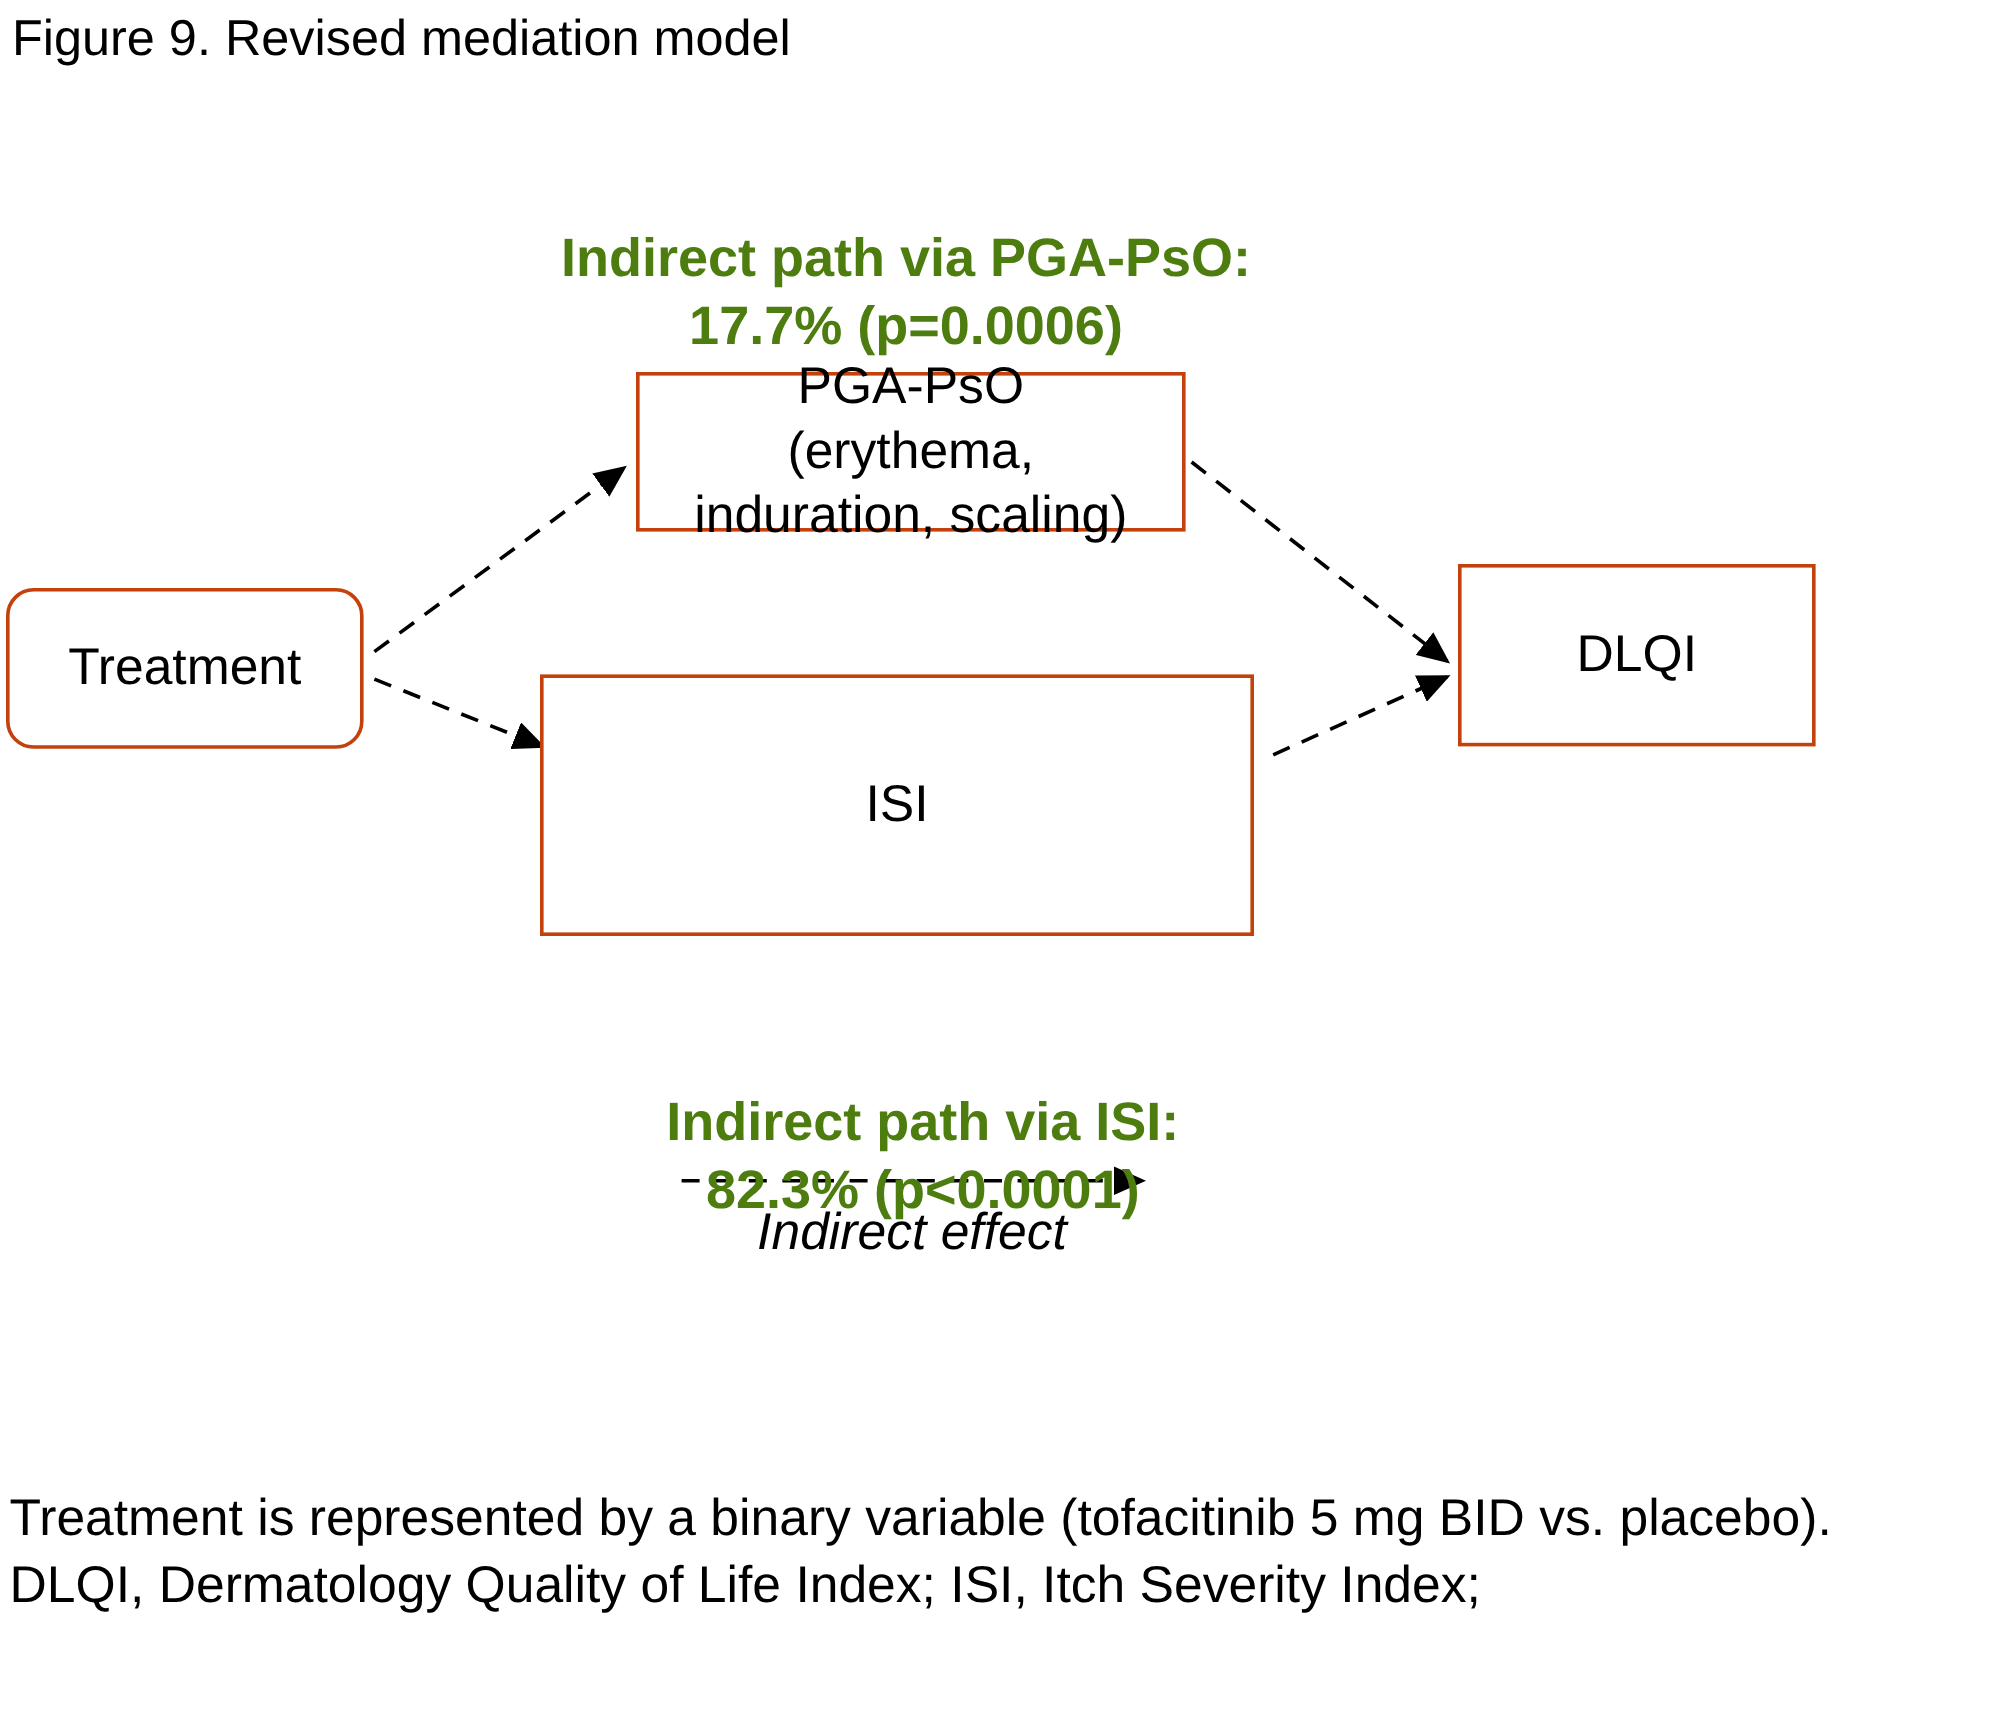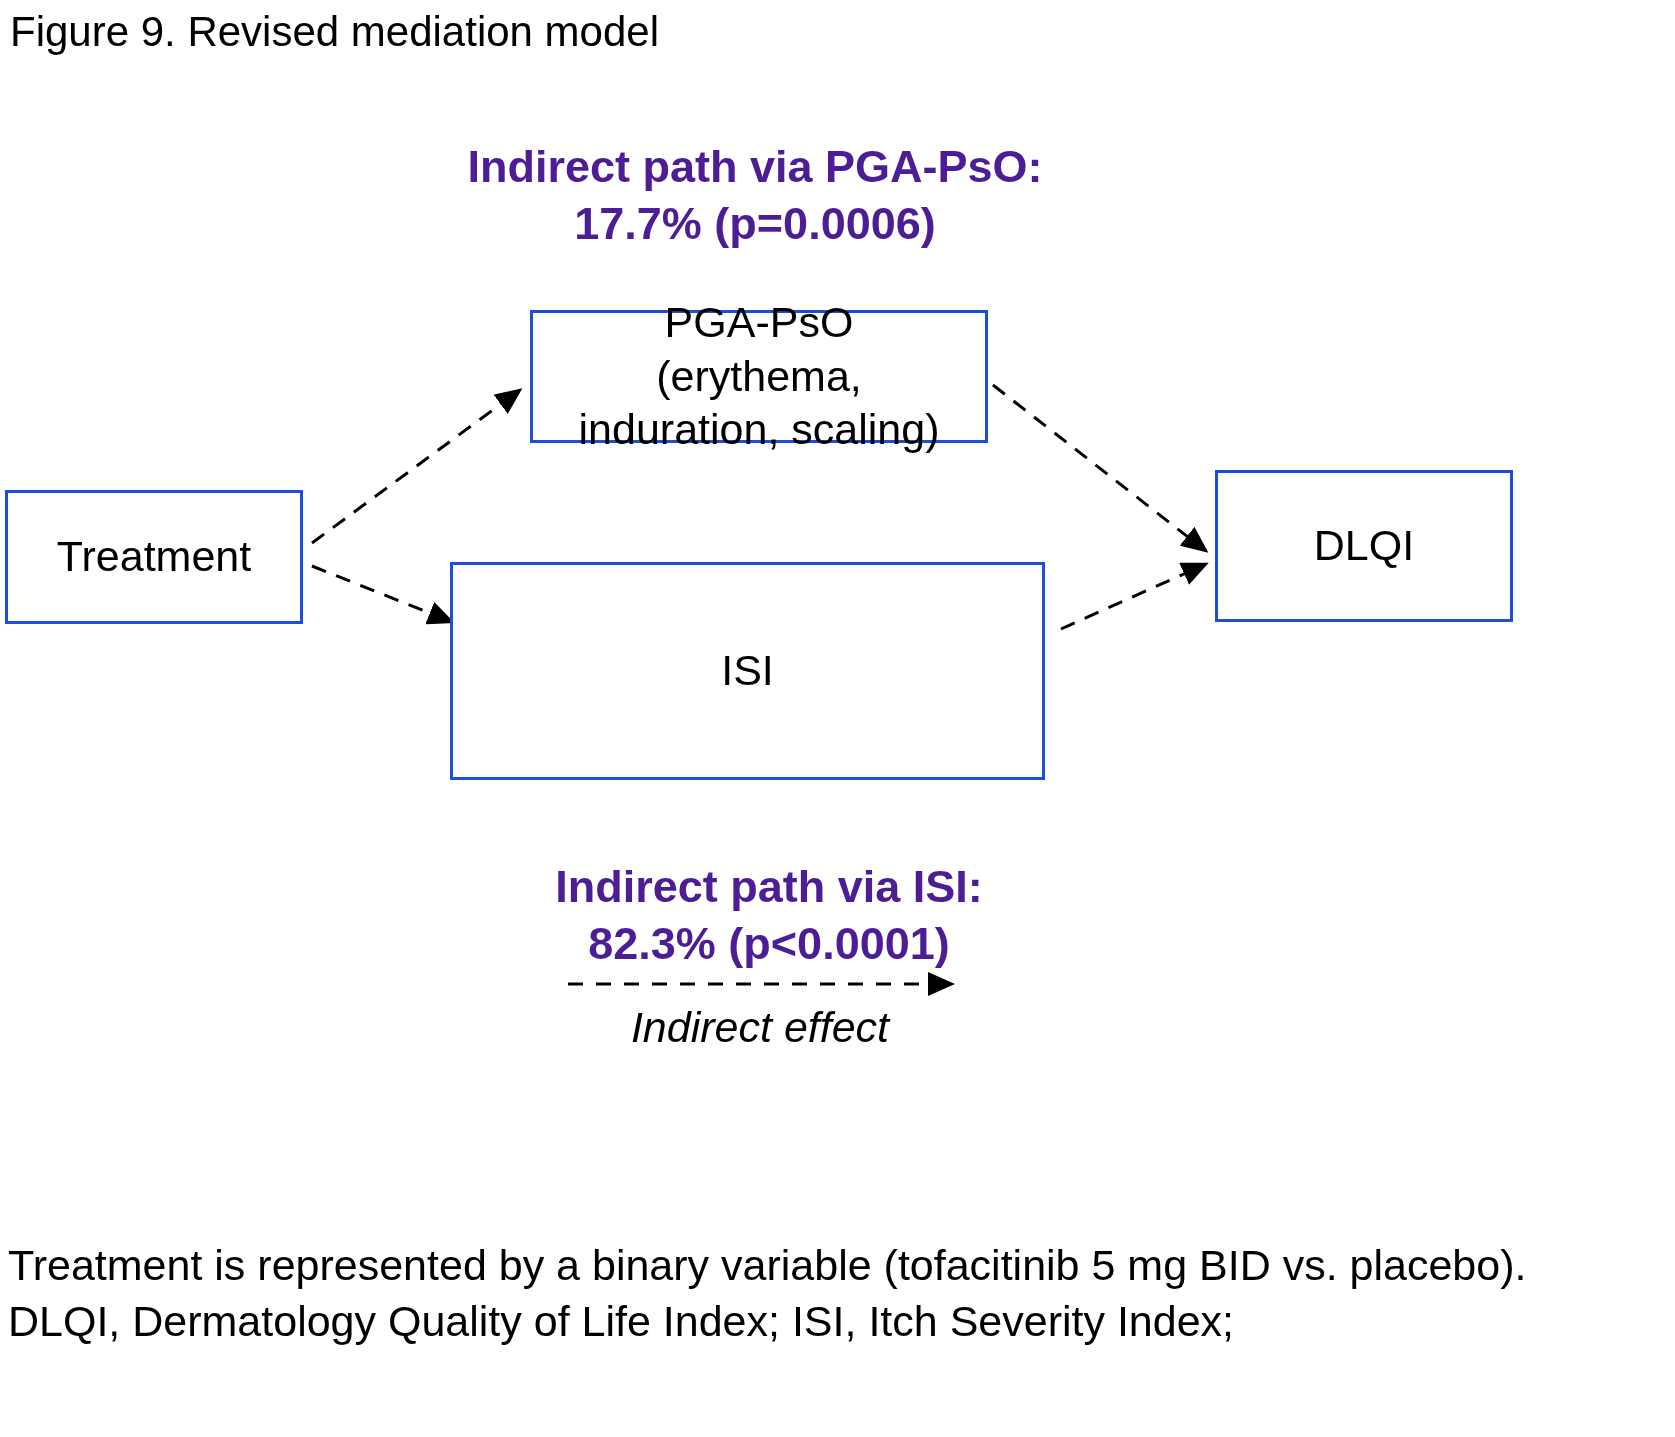--- a/index.html
+++ b/index.html
@@ -23,45 +23,46 @@
     font-size: 42px;
     font-weight: 400;
     letter-spacing: 0px;
   }
   .blue-label {
     position: absolute;
     text-align: center;
     font-weight: 700;
     font-size: 45px;
     line-height: 57px;
-    color: #4c1d95;
+    color: #4d7c0f;
+    margin-top: 48px;
   }
   .blue-label.top {
     left: 380px;
     top: 138px;
     width: 750px;
   }
   .blue-label.bottom {
     left: 444px;
     top: 858px;
     width: 650px;
   }
   .node {
     position: absolute;
-    border: 3px solid #1d4ed8;
+    border: 3px solid #c2410c;
     background: #ffffff;
     display: flex;
     align-items: center;
     justify-content: center;
     text-align: center;
     font-size: 43px;
     line-height: 1.25;
     box-sizing: border-box;
   }
-  .node.treatment { left: 5px;    top: 490px; width: 298px; height: 134px; }
+  .node.treatment { left: 5px;    top: 490px; width: 298px; height: 134px; border-radius: 23px; }
   .node.pga       { left: 530px;  top: 310px; width: 458px; height: 133px; padding: 0 28px; }
   .node.isi       { left: 450px;  top: 562px; width: 595px; height: 218px; }
   .node.dlqi      { left: 1215px; top: 470px; width: 298px; height: 152px; }
   .arrow-layer {
     position: absolute;
     left: 0;
     top: 0;
     width: 1675px;
     height: 1437px;
     pointer-events: none;

